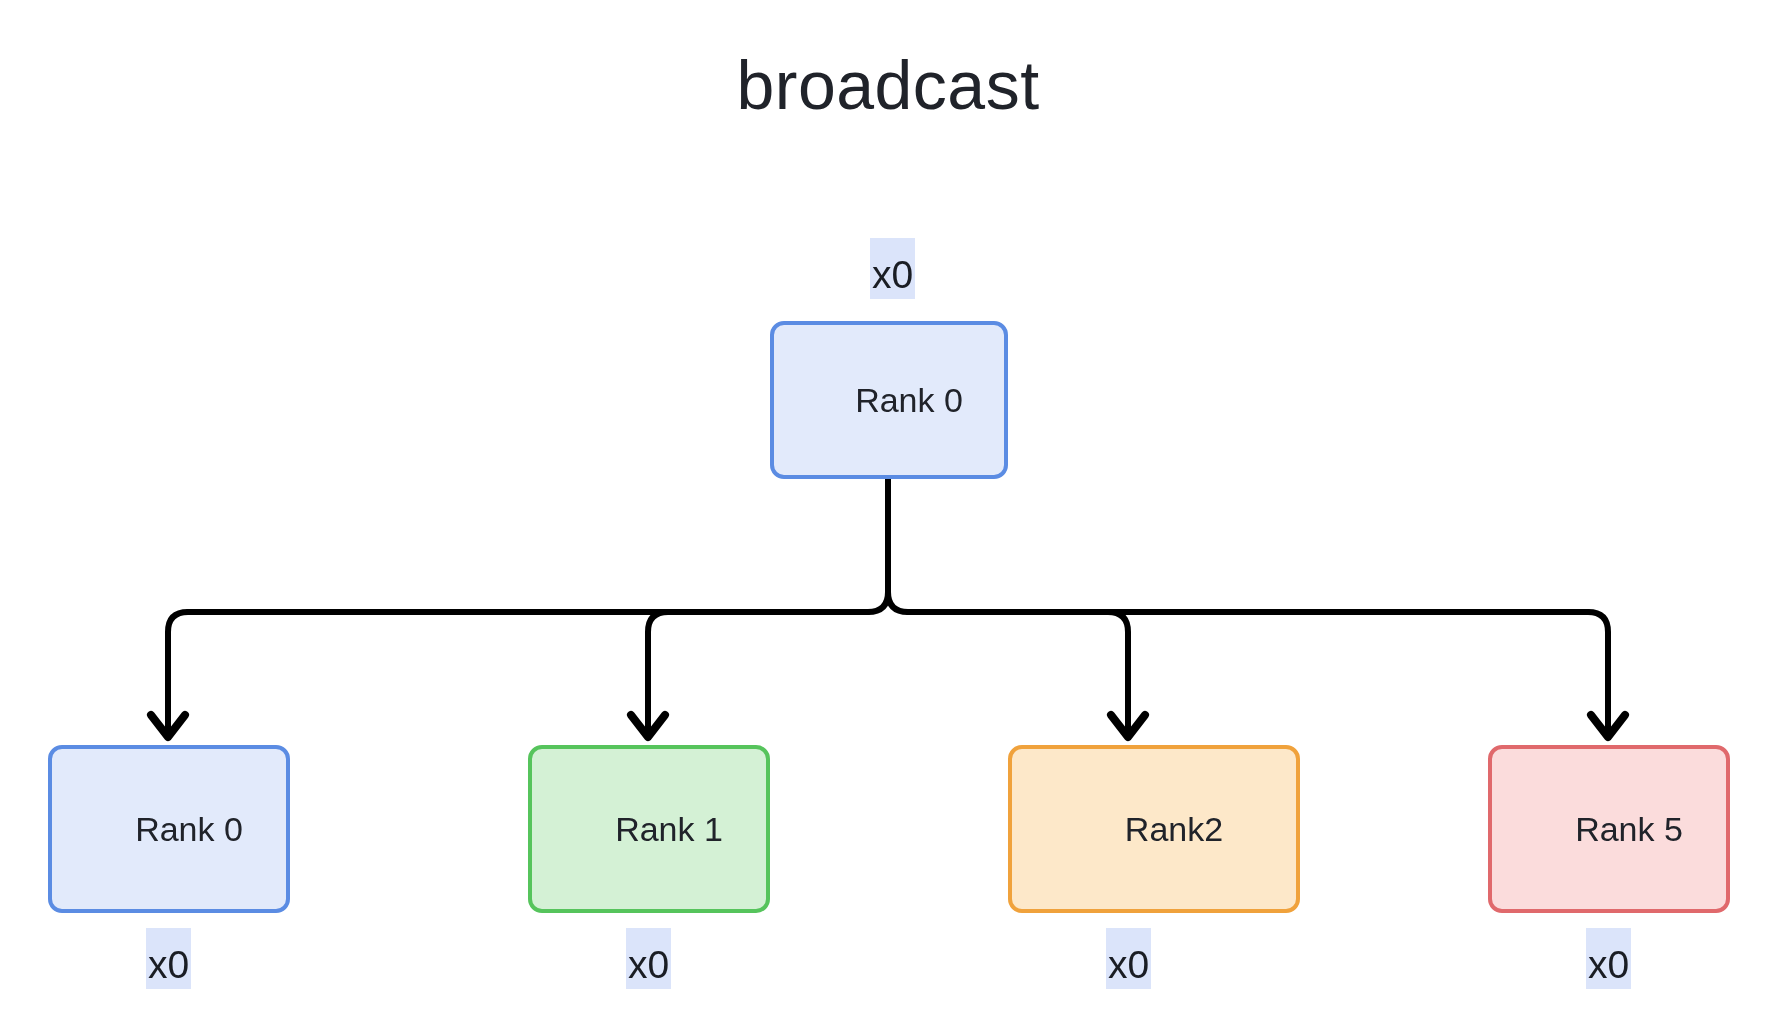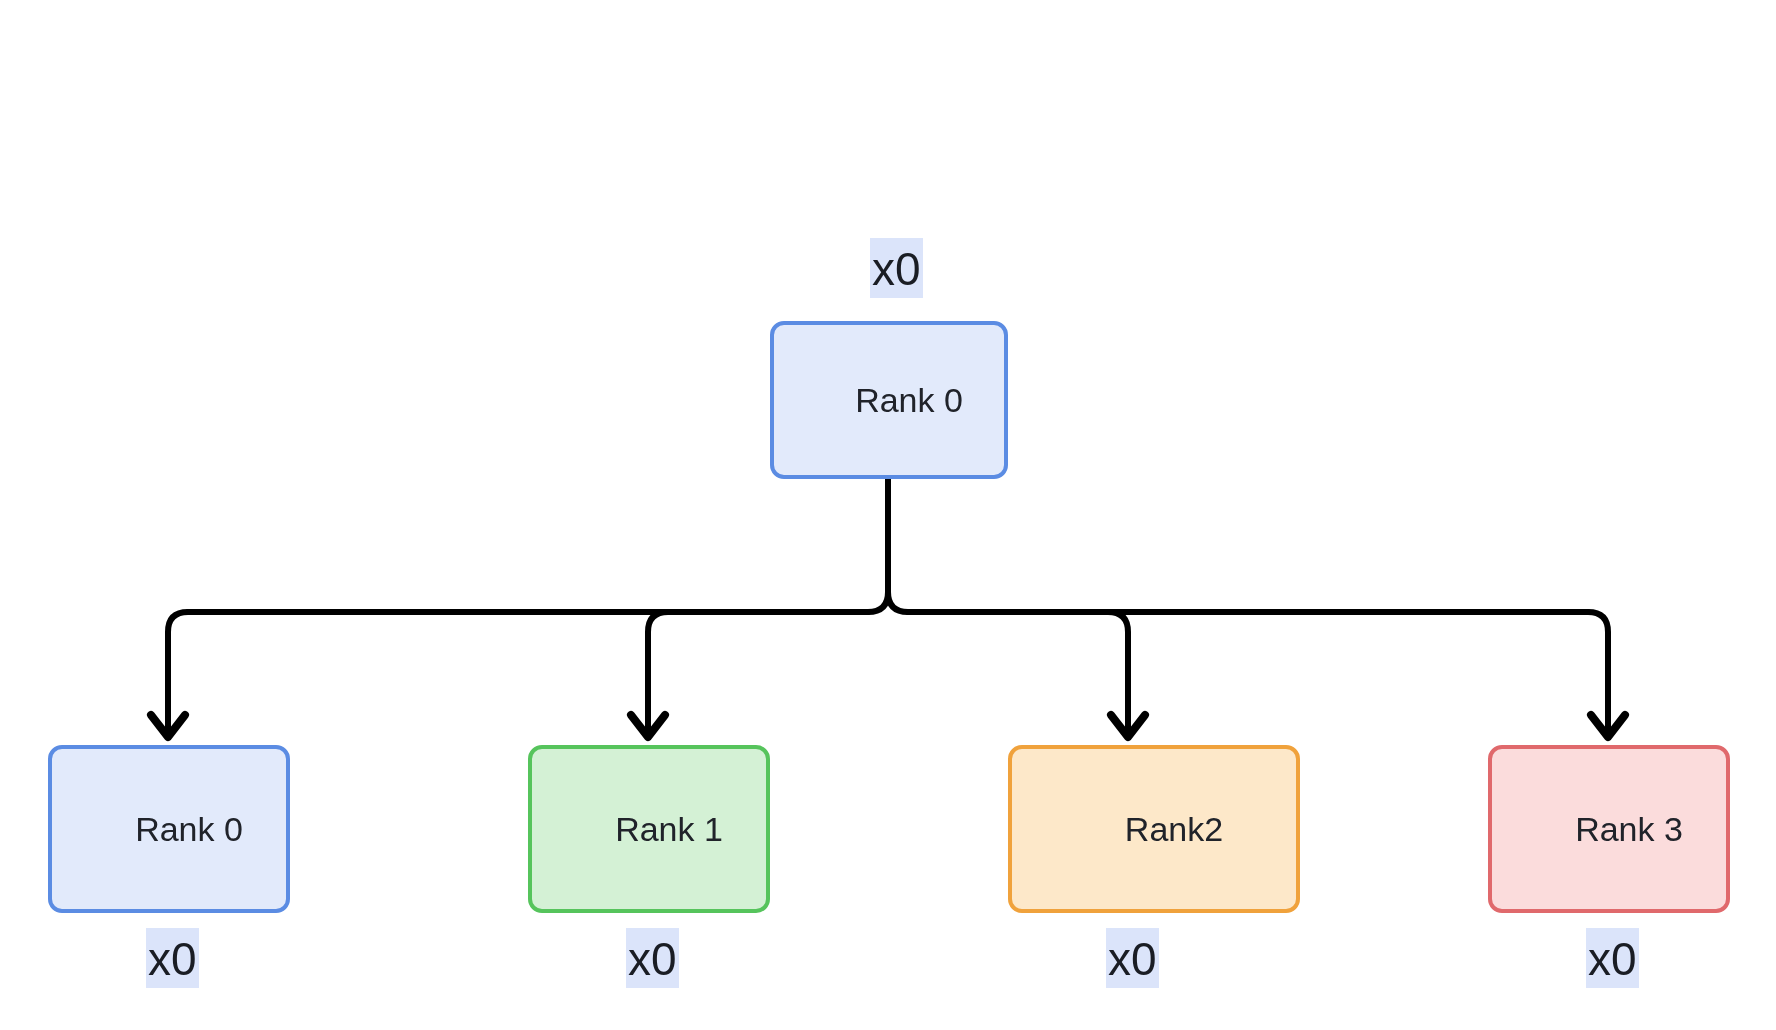--- a/index.html
+++ b/index.html
@@ -47,43 +47,44 @@
     display: flex;
     align-items: center;
     justify-content: center;
     font-size: 34px;
     font-weight: 400;
     color: #20232a;
     padding-left: 40px;
   }
   .var-label {
     position: absolute;
-    font-size: 46px;
+    font-size: 39px;
     line-height: 1.12;
     color: #1a1d24;
     background: #dbe4fa;
-    padding: 6px 2px 2px 2px;
+    padding: 15px 2px 2px 2px;
     white-space: nowrap;
   }
   .watermark {
     position: absolute;
     right: 46px;
     bottom: 148px;
     font-size: 46px;
     color: #c9ccd2;
     letter-spacing: 2px;
     white-space: nowrap;
     user-select: none;
   }
 </style>
 </head>
 <body>
 
 <div id="canvas">
 
+  <div class="page-title">broadcast</div>
 
   <svg id="diagram-svg" viewBox="0 0 1776 1030">
     <g id="edge-group" fill="none" stroke="#000000" stroke-width="6" stroke-linecap="round" stroke-linejoin="round">
         <path d="M 888 479 L 888 592"></path>
         <path d="M 868 612 Q 888 612 888 592"></path>
         <path d="M 908 612 Q 888 612 888 592"></path>
         <path d="M 188 612 L 868 612"></path>
         <path d="M 908 612 L 1588 612"></path>
         <path d="M 188 612 Q 168 612 168 632 L 168 737"></path>
         <path d="M 151 715 L 168 737 L 185 715" fill="none" stroke="#000000" stroke-width="8" stroke-linecap="round" stroke-linejoin="round"></path>
@@ -109,19 +110,19 @@
       <div class="var-label" style="left: 146px; top: 928px; background: rgb(219, 228, 250);">x0</div>
       <div class="node-box" style="left: 528px; top: 745px; width: 242px; height: 168px; background: rgb(212, 241, 213); border-color: rgb(86, 196, 92);">
         <span>Rank 1</span>
       </div>
       <div class="var-label" style="left: 626px; top: 928px; background: rgb(219, 228, 250);">x0</div>
       <div class="node-box" style="left: 1008px; top: 745px; width: 292px; height: 168px; background: rgb(253, 232, 201); border-color: rgb(240, 162, 60);">
         <span>Rank2</span>
       </div>
       <div class="var-label" style="left: 1106px; top: 928px; background: rgb(219, 228, 250);">x0</div>
       <div class="node-box" style="left: 1488px; top: 745px; width: 242px; height: 168px; background: rgb(251, 220, 220); border-color: rgb(224, 105, 108);">
-        <span>Rank 3</span>
+        <span>Rank 5</span>
       </div>
       <div class="var-label" style="left: 1586px; top: 928px; background: rgb(219, 228, 250);">x0</div>
     </div>
 
 
 </div>
 
 </body></html>

